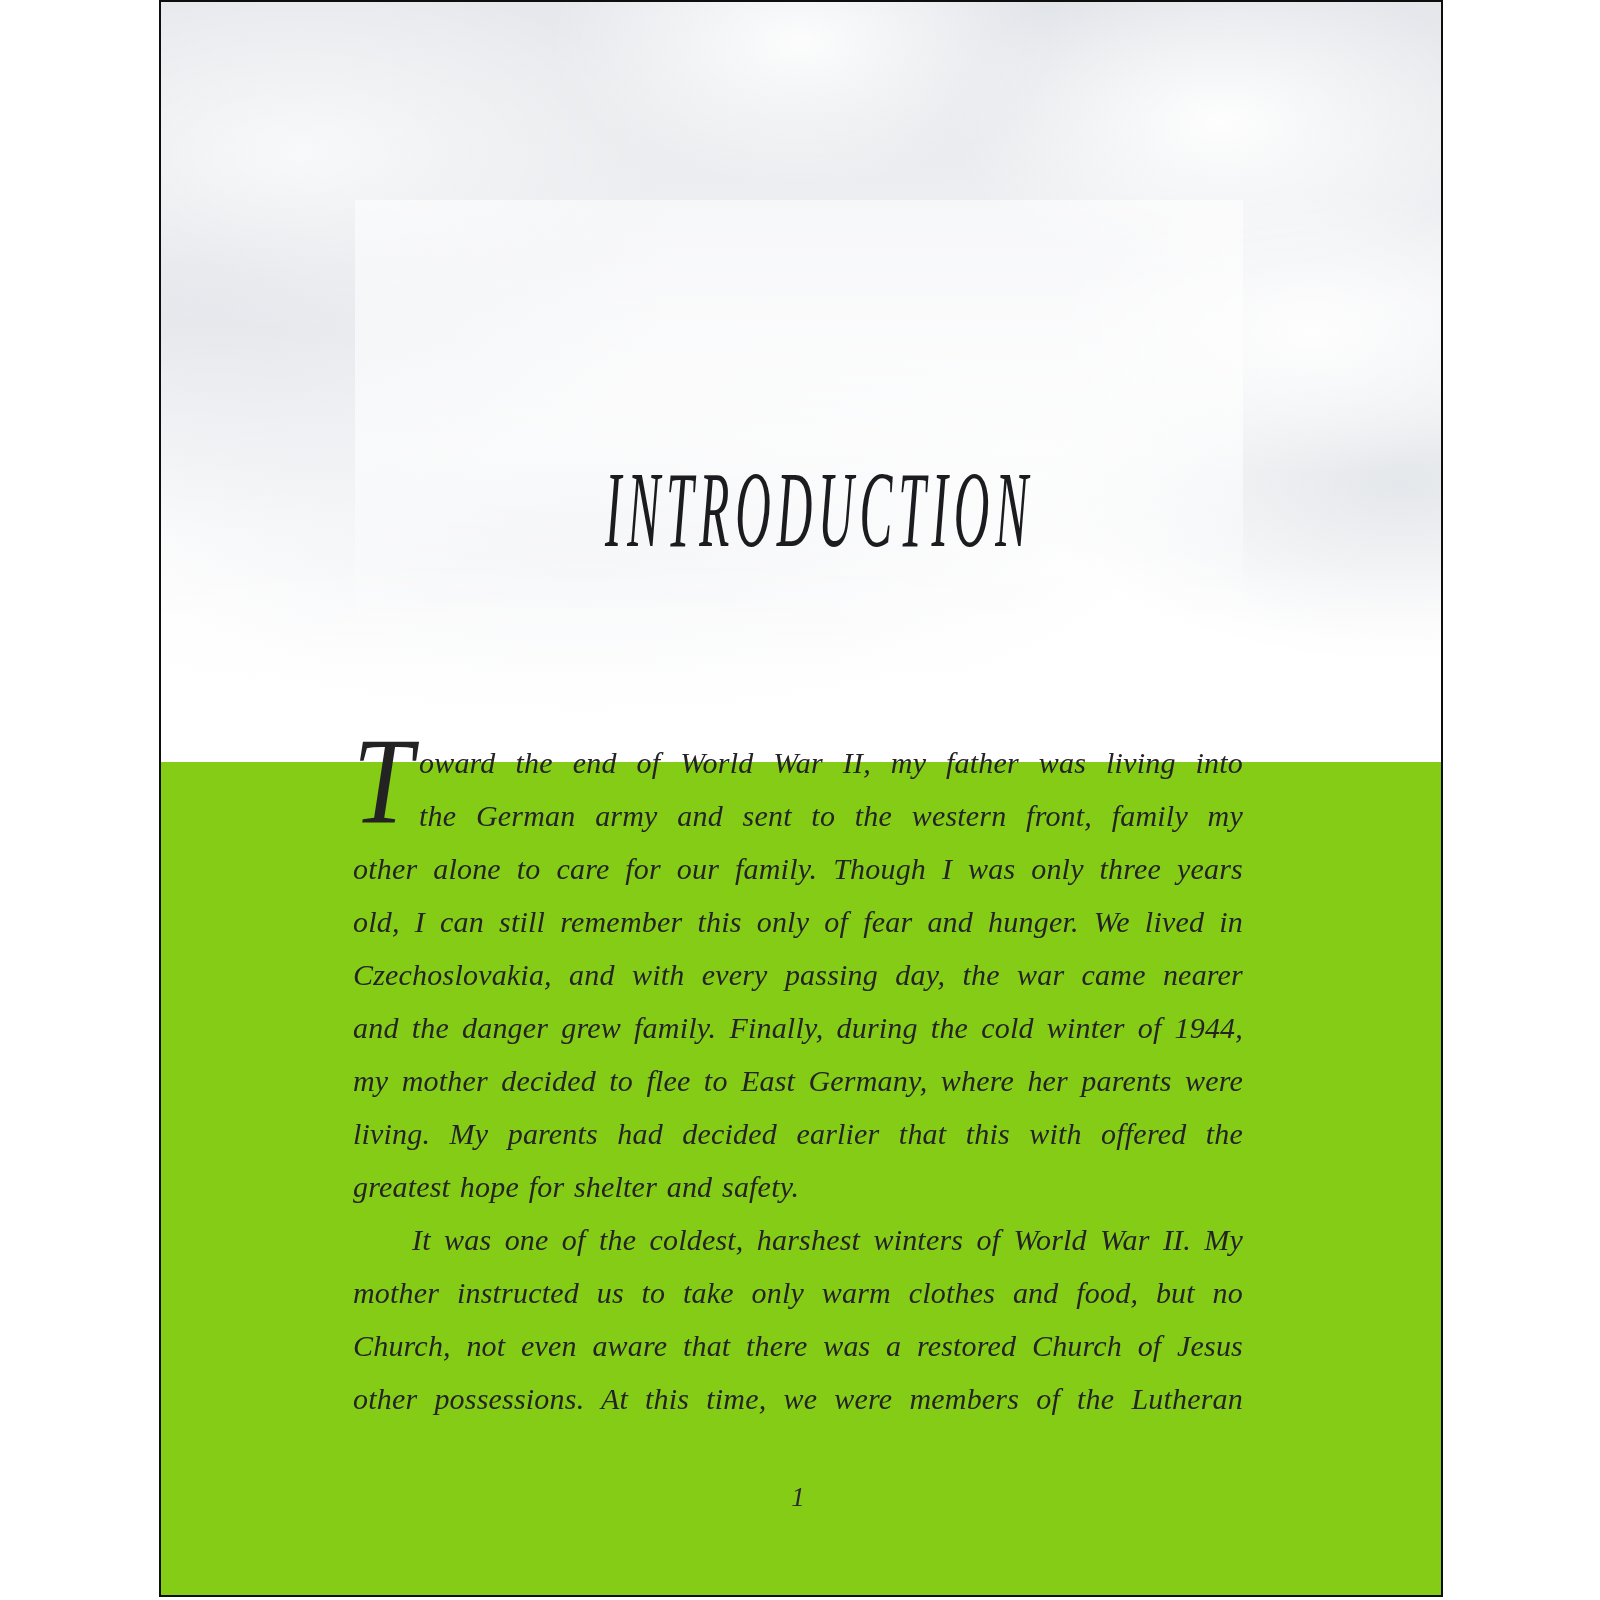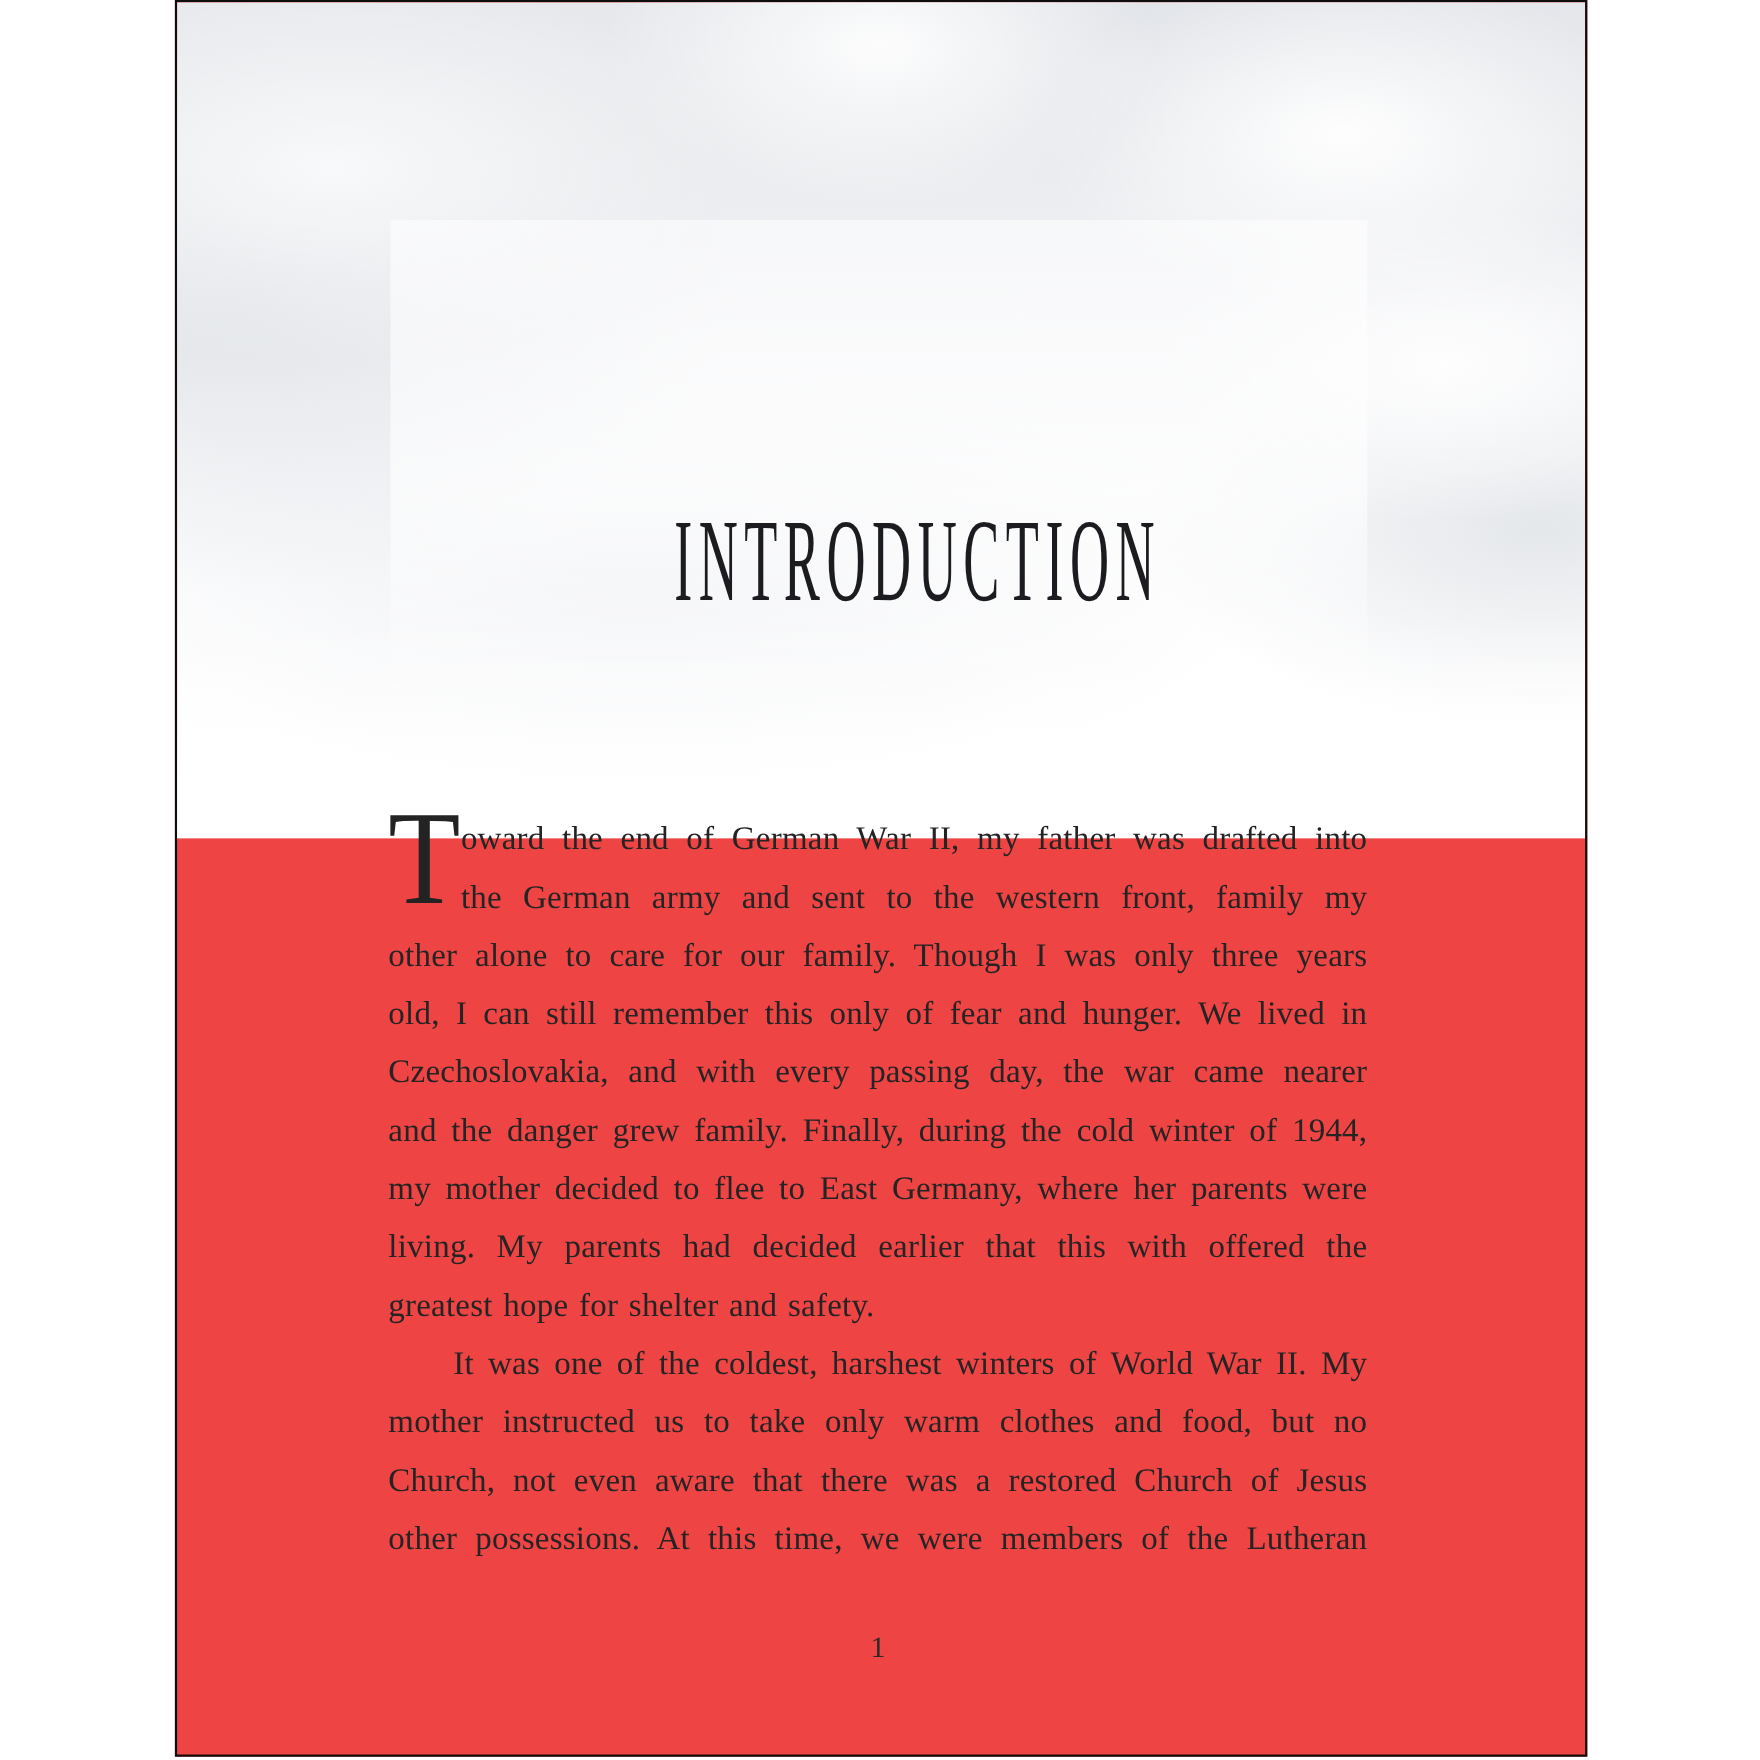--- a/index.html
+++ b/index.html
@@ -18,22 +18,23 @@
     font-family: "Liberation Serif", serif;
   }
   .page {
     position: absolute;
     left: 159px;
     top: 0px;
     width: 1284px;
     height: 1597px;
     box-sizing: border-box;
     border: 2px solid #0e0e0e;
-    background: #ef4444;
+    background: #84cc16;
     overflow: hidden;
+    font-style: italic;
   }
   
   .clouds {
     position: absolute;
     left: 0;
     top: 0;
     width: 100%;
     height: 760px;
     background:
       radial-gradient(420px 240px at 640px 40px,  rgba(255,255,255,0.90) 0%, rgba(255,255,255,0) 60%),
@@ -136,21 +137,21 @@
   <div class="page">
 
     <div class="clouds"></div>
     <div class="title-panel"></div>
 
     <h1 class="title"><span class="title-inner">INTRODUCTION</span></h1>
 
     <div class="bodytext">
       <span class="dropcap">T</span>
 
-      <div class="line l-dc">oward the end of German War II, my father was drafted into</div>
+      <div class="line l-dc">oward the end of World War II, my father was living into</div>
       <div class="line l-dc">the German army and sent to the western front, family my</div>
       <div class="line">other alone to care for our family. Though I was only three years</div>
       <div class="line">old, I can still remember this only of fear and hunger. We lived in</div>
       <div class="line">Czechoslovakia, and with every passing day, the war came nearer</div>
       <div class="line">and the danger grew family. Finally, during the cold winter of 1944,</div>
       <div class="line">my mother decided to flee to East Germany, where her parents were</div>
       <div class="line">living. My parents had decided earlier that this with offered the</div>
       <div class="line end">greatest hope for shelter and safety.</div>
 
       <div class="line p-indent">It was one of the coldest, harshest winters of World War II. My</div>

